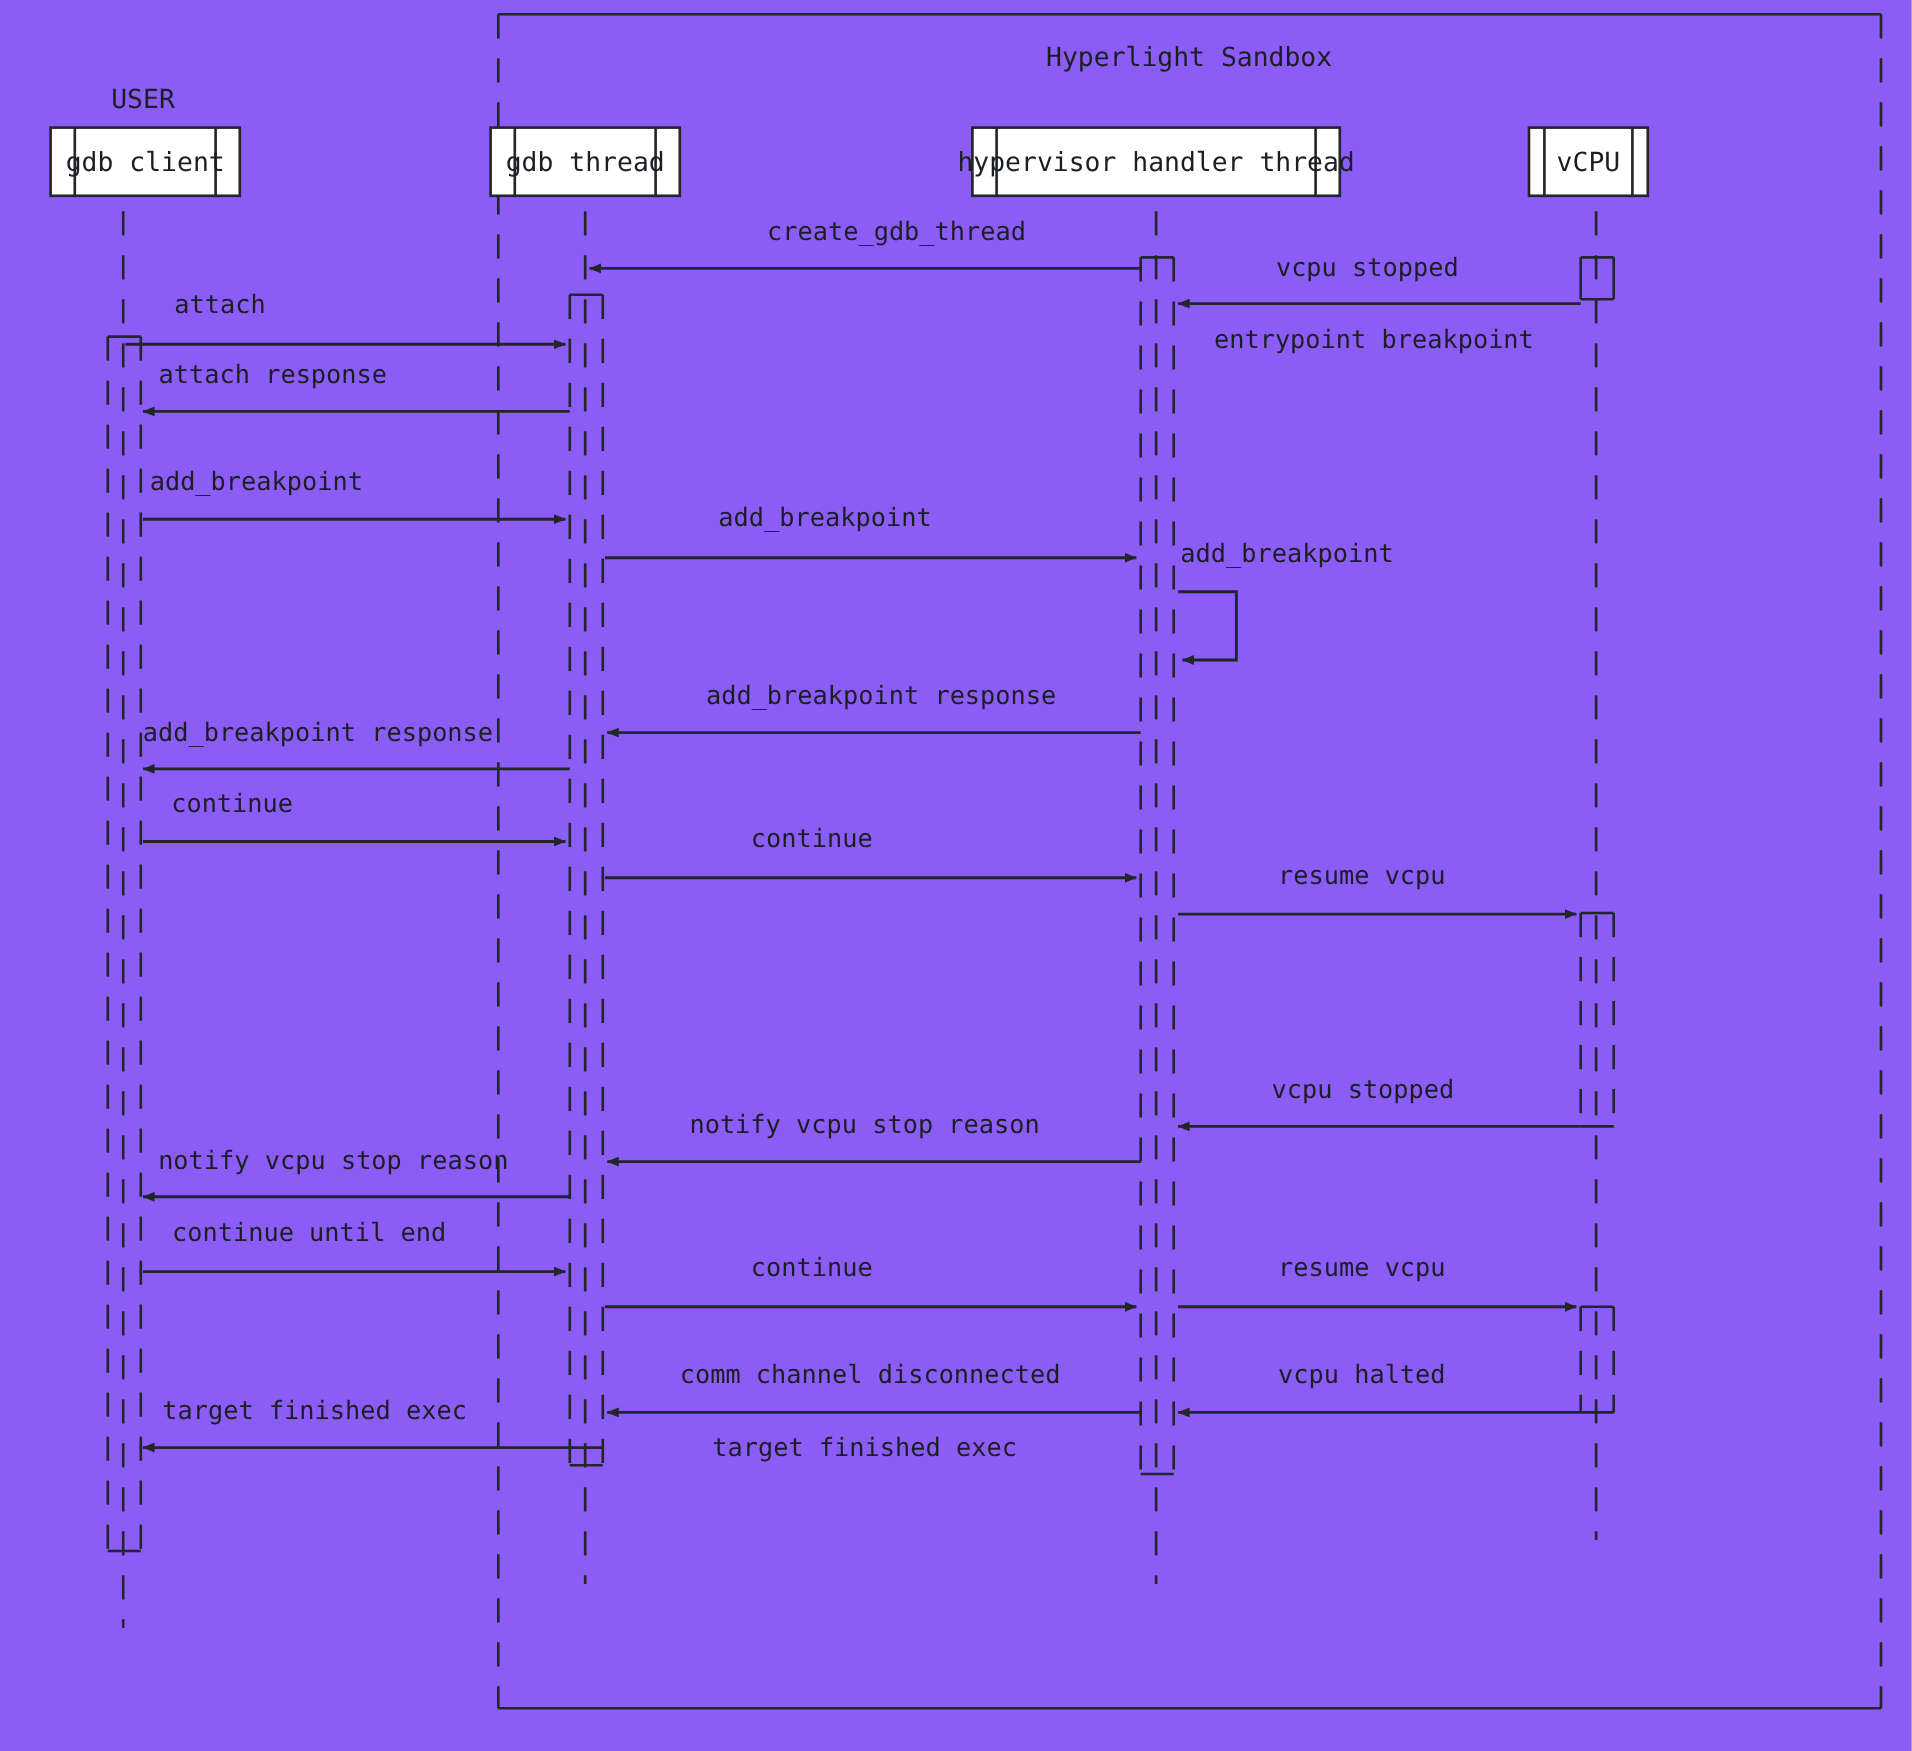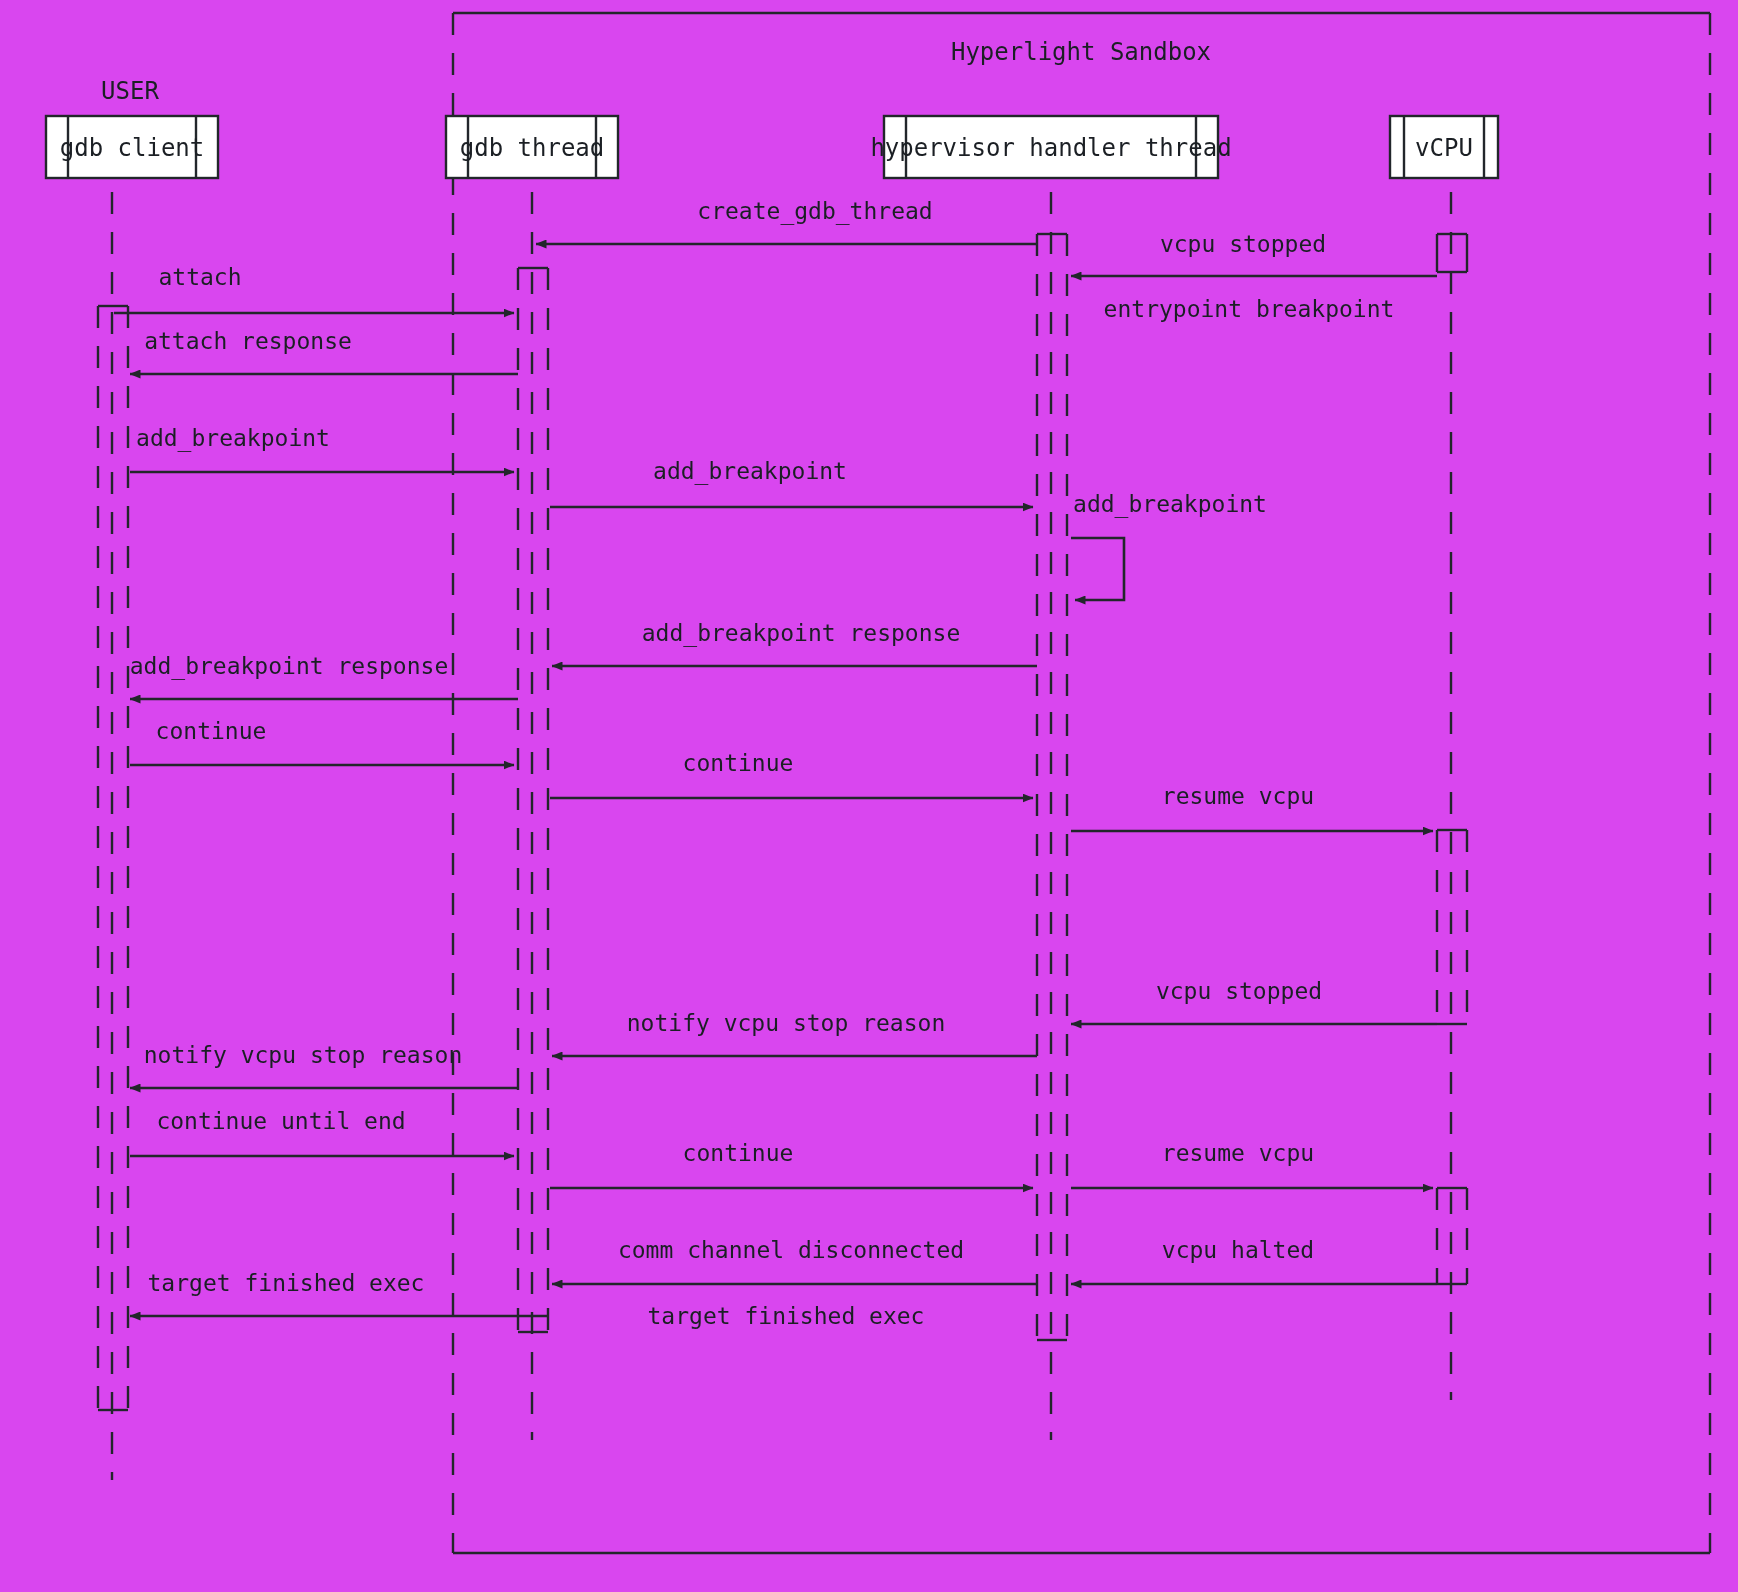--- a/index.html
+++ b/index.html
@@ -4,21 +4,21 @@
 <style>
   html, body {
     margin: 0;
     padding: 0;
     background: #ffffff;
   }
   #diagram-root {
     position: relative;
     width: 1738px;
     height: 1592px;
-    background: #d946ef;
+    background: #8b5cf6;
     font-family: "DejaVu Sans Mono", "Liberation Mono", monospace;
   }
   svg#seq-svg {
     position: absolute;
     top: 0; left: 0;
     width: 1738px;
     height: 1592px;
     display: block;
   }
   .ln {

